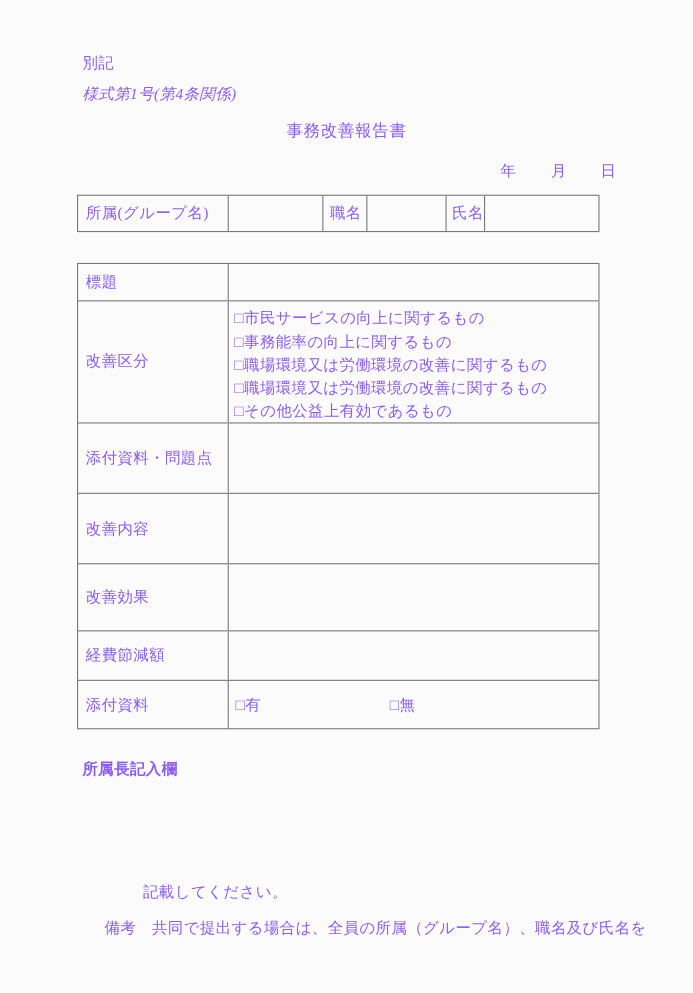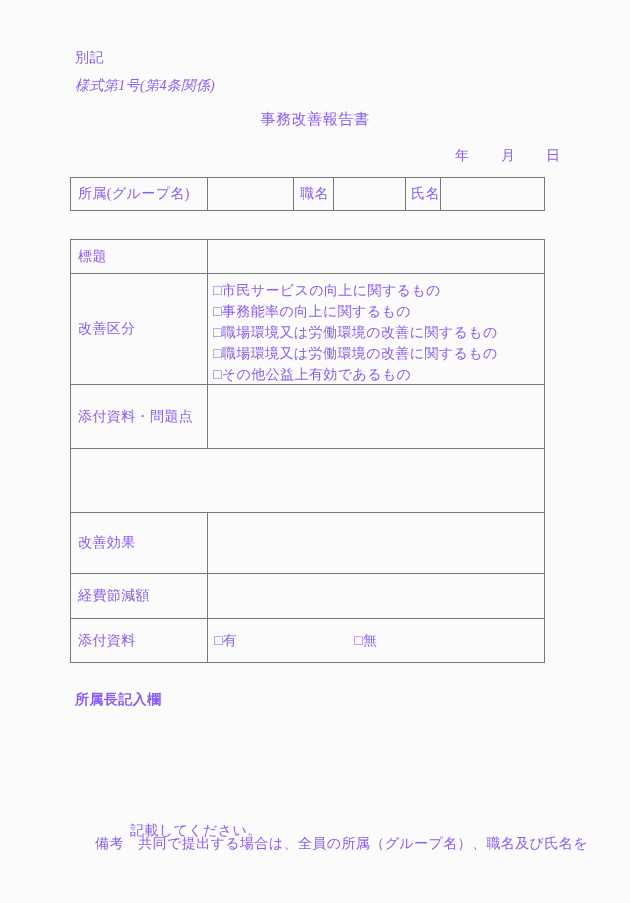--- a/index.html
+++ b/index.html
@@ -79,21 +79,21 @@
 
   .attach-cell { padding-left: 6px; }
   .attach-no   { margin-left: 117px; }
 
   .supervisor-heading { left: 75px; top: 691px; font-weight: bold; }
   .supervisor-table { left: 70px; top: 715px; }
   .r-sup-name    { height: 30px; }
   .r-sup-comment { height: 42px; }
 
   .remarks-line1 { left: 95px;  top: 797px; margin-top: 38px; }
-  .remarks-line2 { left: 130px; top: 822px; }
+  .remarks-line2 { left: 130px; top: 802px; }
 </style>
 </head>
 <body>
 
 <div class="page">
 
   <div class="abs annotation">別記</div>
   <div class="abs form-number">様式第1号(第4条関係)</div>
   <div class="abs doc-title">事務改善報告書</div>
 
@@ -125,20 +125,21 @@
         <div class="category-option">□職場環境又は労働環境の改善に関するもの</div>
         <div class="category-option">□職場環境又は労働環境の改善に関するもの</div>
         <div class="category-option">□その他公益上有効であるもの</div>
       </div>
     </div>
     <div class="row r-previous">
       <div class="cell label-col">添付資料・問題点</div>
       <div class="cell content-col"></div>
     </div>
     <div class="row r-improve">
+      <div class="cell label-col">改善内容</div>
       <div class="cell content-col"></div>
     </div>
     <div class="row r-effect">
       <div class="cell label-col">改善効果</div>
       <div class="cell content-col"></div>
     </div>
     <div class="row r-saving">
       <div class="cell label-col">経費節減額</div>
       <div class="cell content-col"></div>
     </div>

